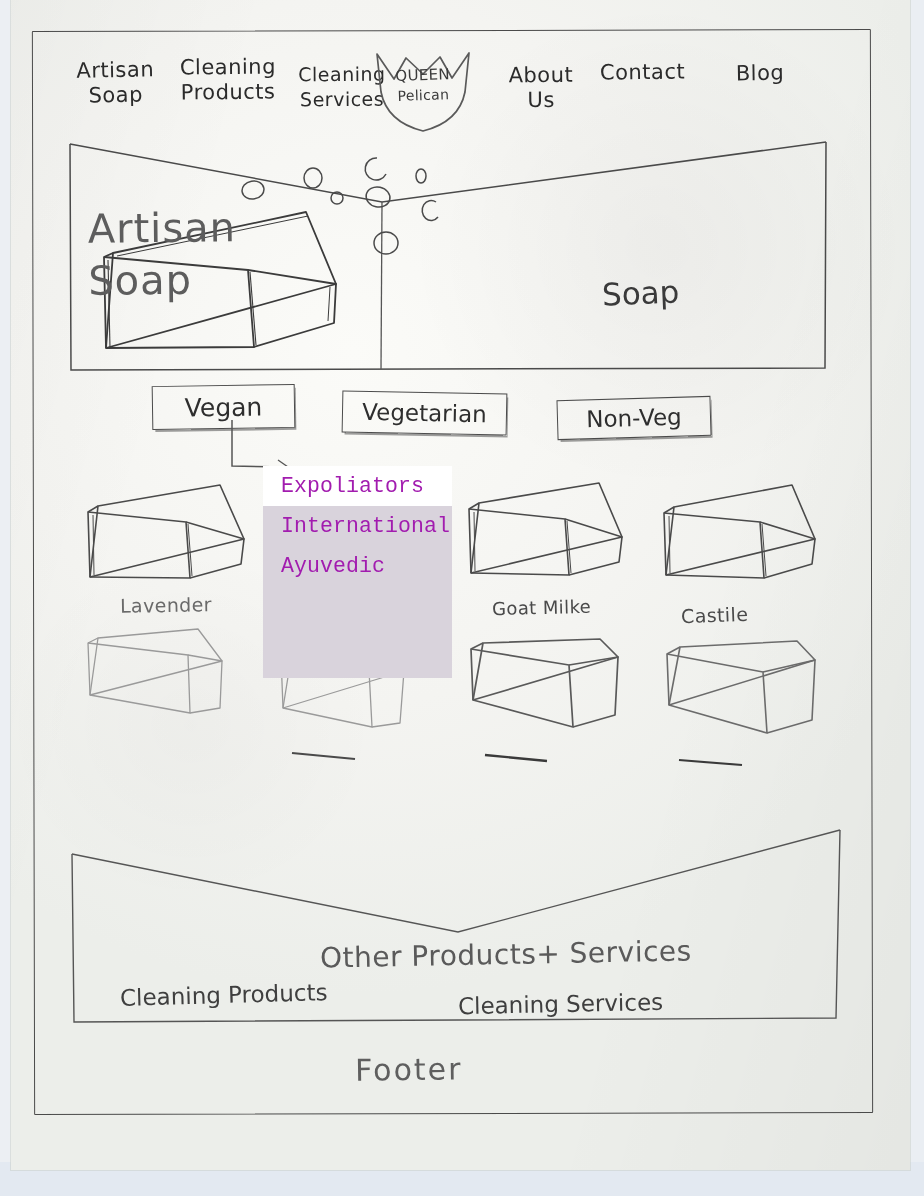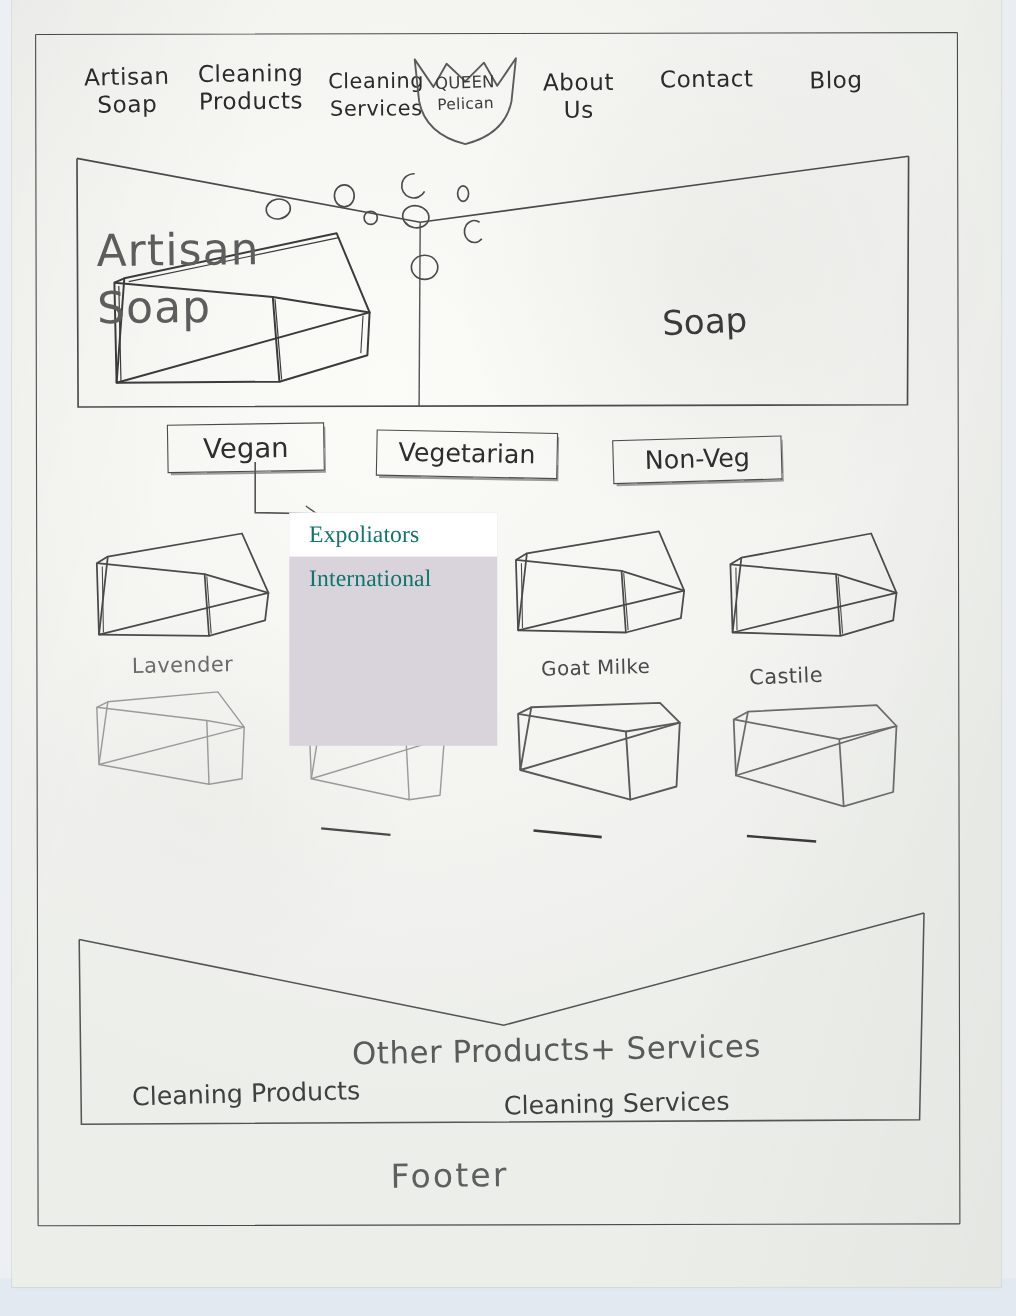--- a/index.html
+++ b/index.html
@@ -40,21 +40,21 @@
   .nav{position:absolute;left:40px;top:52px;width:800px;height:82px;}
   .nav-item{
     position:absolute;color:#2b2b2b;font-family:"DejaVu Sans", sans-serif;
     font-size:21px;line-height:26px;letter-spacing:.5px;
     text-align:center;white-space:pre-line;
   }
   .nav-item.l2{line-height:25px;}
   .ni-artisan{left:18px;top:6px;width:115px;transform:rotate(-1.2deg);}
   .ni-cleanprod{left:128px;top:3px;width:120px;transform:rotate(-0.6deg);}
   .ni-cleanserv{left:243px;top:10px;width:118px;font-size:19px;transform:rotate(-0.4deg);}
-  .ni-about{left:440px;top:11px;width:92px;transform:rotate(-0.5deg);}
+  .ni-about{left:455px;top:11px;width:92px;transform:rotate(-0.5deg);}
   .ni-contact{left:535px;top:7px;width:135px;transform:rotate(-0.8deg);}
   .ni-blog{left:680px;top:8px;width:80px;transform:rotate(-1deg);}
 
   .logo{position:absolute;left:333px;top:-4px;width:100px;height:86px;}
   .logo svg{display:block;}
   .logo-text{
     position:absolute;left:0;top:17px;width:100px;text-align:center;
     font-family:"DejaVu Sans", sans-serif;color:#3a3a3a;
     font-size:15px;line-height:20px;letter-spacing:.3px;
     transform:rotate(-2deg);pointer-events:none;
@@ -98,21 +98,21 @@
   .pl-lavender{left:120px;top:594px;transform:rotate(-1deg);color:#6a6a6a;}
   .pl-goat{left:492px;top:597px;transform:rotate(-1.4deg);font-size:18px;}
   .pl-castile{left:681px;top:604px;transform:rotate(-2.2deg);}
 
   
   .dropdown{
     position:absolute;left:263px;top:466px;width:189px;height:212px;
     background:#d9d3dc;
   }
   .dd-item{
-    font-family:Liberation Serif, serif;font-size:21.5px;color:#0f766e;
+    font-family:Liberation Mono, monospace;font-size:21.5px;color:#a21caf;
     padding:5px 0 5px 18px;line-height:30px;letter-spacing:.1px;
   }
   .dd-item.active{background:#ffffff;}
 
   
   .other-svg{position:absolute;left:68px;top:826px;}
   .other-title{
     position:absolute;left:320px;top:938px;
     font-family:"DejaVu Sans", sans-serif;font-size:28px;color:#5a5a5a;
     letter-spacing:.5px;transform:rotate(-1.1deg);white-space:nowrap;
@@ -280,20 +280,21 @@
     </g>
   </svg>
 
   <div class="prod-label pl-lavender">Lavender</div>
   <div class="prod-label pl-goat">Goat Milke</div>
   <div class="prod-label pl-castile">Castile</div>
 
   <div class="dropdown">
     <div class="dd-item active">Expoliators</div>
     <div class="dd-item">International</div>
+    <div class="dd-item">Ayuvedic</div>
   </div>
 
   <svg class="other-svg" width="775" height="200" viewBox="0 0 775 200" fill="none">
     <path d="M4 28 L390 106 L772 4" stroke="#555" stroke-width="1.4" fill="none"></path>
     <path d="M4 28 L6 196 L768 192 L772 4" stroke="#555" stroke-width="1.4" fill="none"></path>
   </svg>
 
   <div class="other-title">Other Products+ Services</div>
   <div class="other-a">Cleaning Products</div>
   <div class="other-b">Cleaning Services</div>

